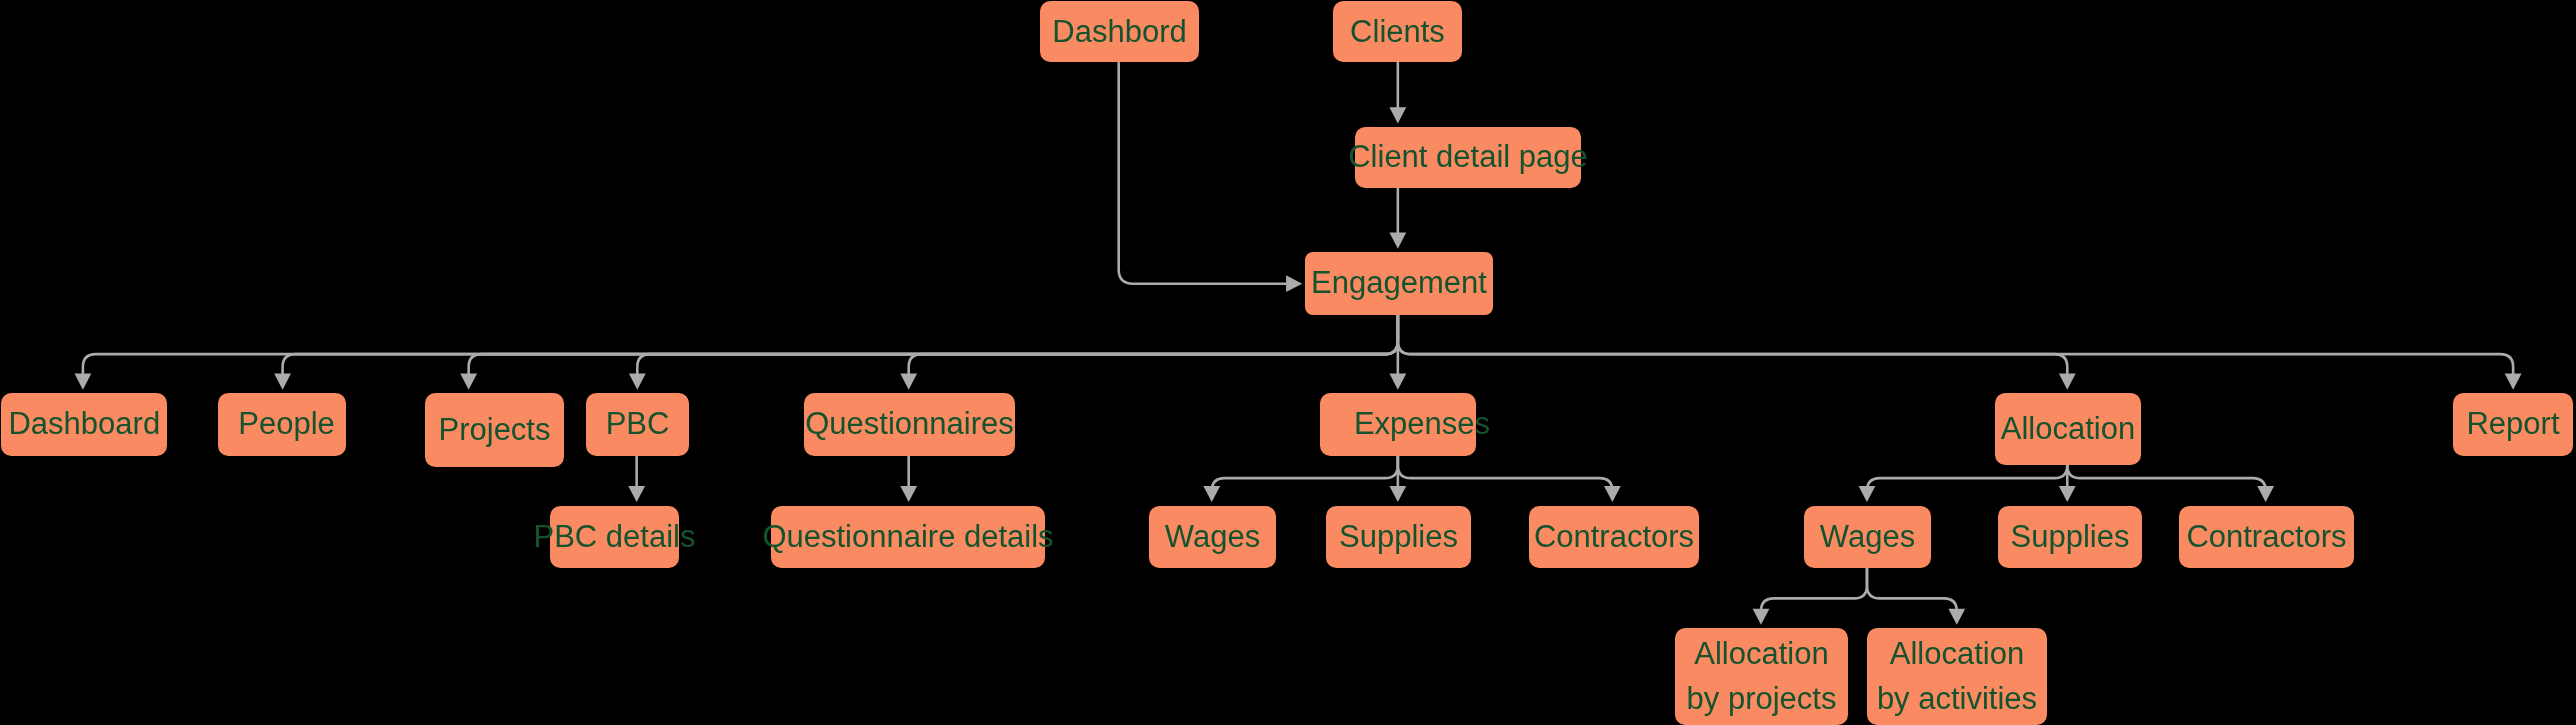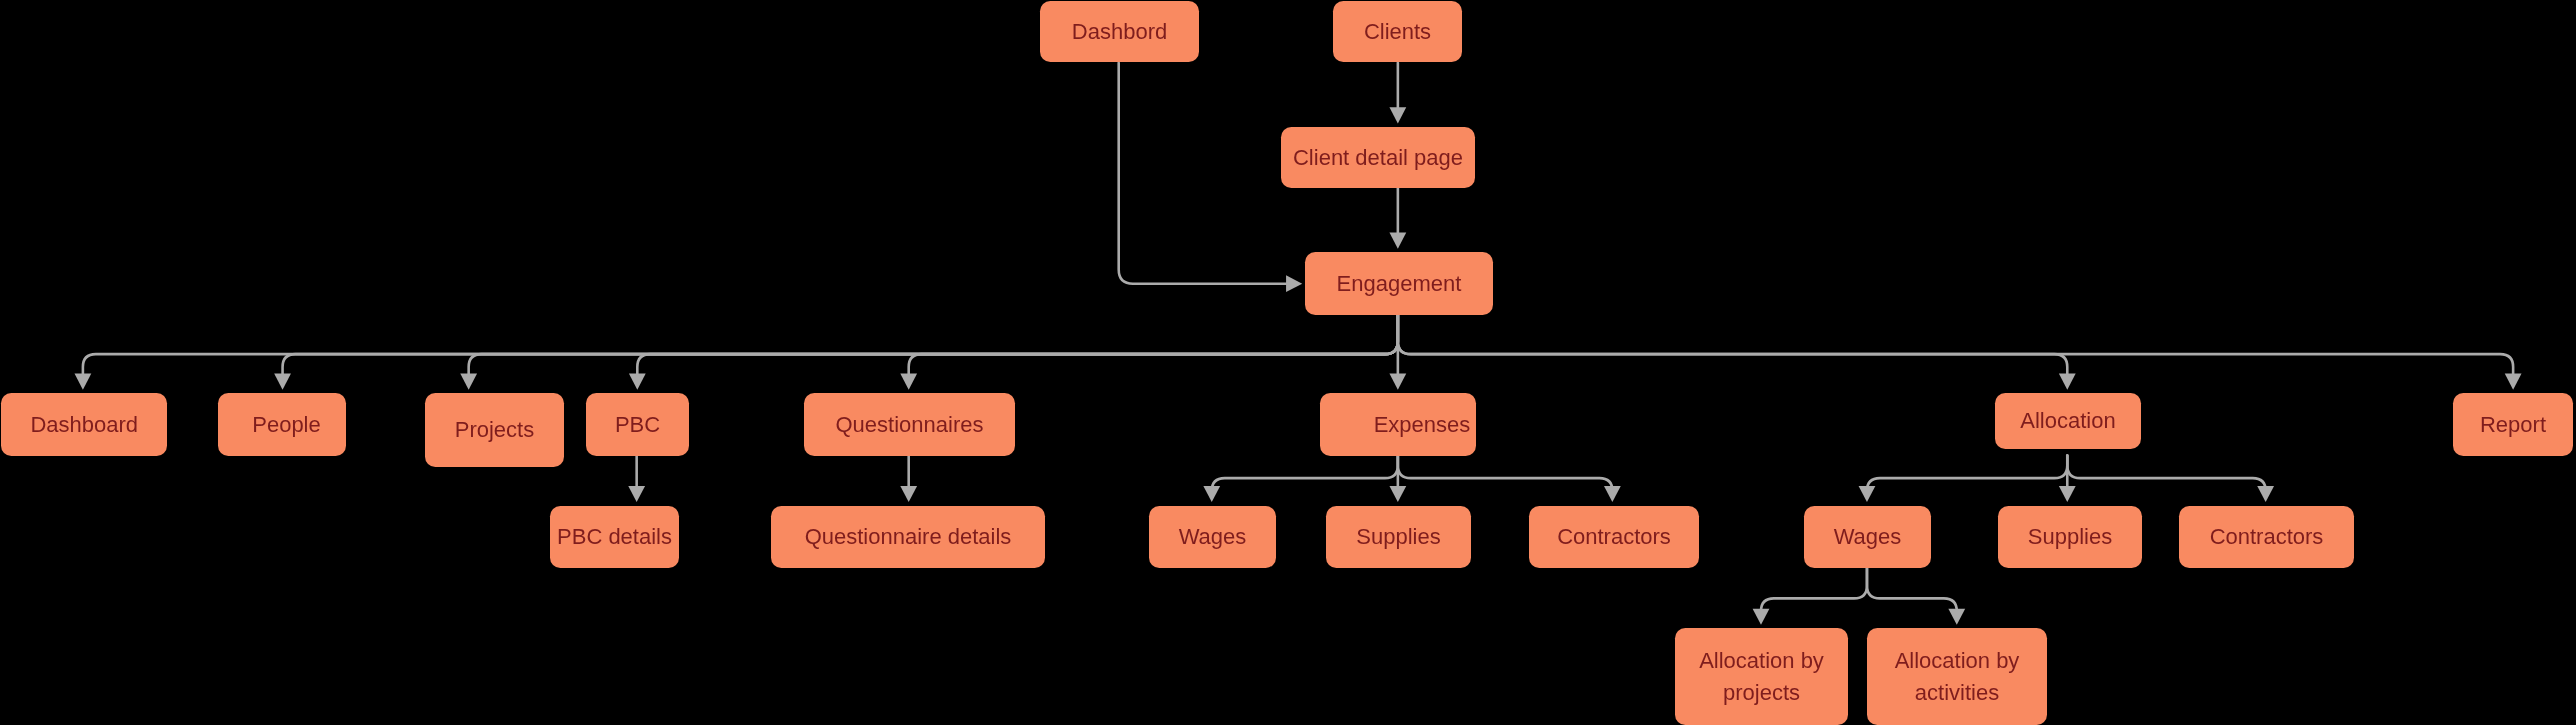--- a/index.html
+++ b/index.html
@@ -1,21 +1,21 @@
 <!DOCTYPE html>
 <html style="font-size:10.3px"><head>
 <meta charset="utf-8">
 <style>
   html,body{margin:0;padding:0;background:#000;}
   #canvas{position:relative;width:2576px;height:725px;background:#000;overflow:hidden;
           font-family:"Liberation Sans","DejaVu Sans",sans-serif;}
   #wires{position:absolute;left:0;top:0;width:2576px;height:725px;}
   .node{position:absolute;display:flex;align-items:center;justify-content:center;
         background:#F98A61;border-radius:10.3px;box-sizing:border-box;
-        color:#7f1d1d;font-size:22px;line-height:1.42;text-align:center;cursor:pointer;}
+        color:#14532d;font-size:31px;line-height:1.42;text-align:center;cursor:pointer;}
   .node .lbl{white-space:nowrap;padding:0 9px;}
   .node.wrap .lbl{white-space:normal;padding:0 6px;}
 </style>
 </head>
 <body>
 
 <div id="canvas">
   <svg id="wires" viewBox="0 0 3984 1122">
       <path d="M 2162 97 L 2162 173" fill="none" stroke="#ABABAB" stroke-width="4" stroke-linecap="round" stroke-linejoin="round"></path>
       <polygon points="2149,166 2175,166 2162,191" fill="#ABABAB"></polygon>
@@ -59,45 +59,45 @@
       <polygon points="2711,942 2737,942 2724,967" fill="#ABABAB"></polygon>
       <path d="M 2888 878 L 2888 906 Q 2888 926 2908 926 L 3007 926 Q 3027 926 3027 946 L 3027 951" fill="none" stroke="#ABABAB" stroke-width="4" stroke-linecap="round" stroke-linejoin="round"></path>
       <polygon points="3014,942 3040,942 3027,967" fill="#ABABAB"></polygon>
     </svg>
 <div class="node" style="left: 1040px; top: 1.3px; width: 159px; height: 61px;">
       <span class="lbl">Dashbord</span>
     </div>
     <div class="node" style="left: 1333px; top: 1.3px; width: 129px; height: 61px;">
       <span class="lbl">Clients</span>
     </div>
-    <div class="node" style="left: 1281px; top: 127px; width: 194px; height: 61px;">
+    <div class="node" style="left: 1355px; top: 127px; width: 226px; height: 61px;">
       <span class="lbl">Client detail page</span>
     </div>
-    <div class="node" style="left: 1305px; top: 252px; width: 188px; height: 63px;">
+    <div class="node" style="left: 1305px; top: 252px; width: 188px; height: 63px; border-radius: 8px;">
       <span class="lbl">Engagement</span>
     </div>
     <div class="node" style="left: 1.3px; top: 393px; width: 166px; height: 63px;">
       <span class="lbl">Dashboard</span>
     </div>
     <div class="node" style="left: 218px; top: 393px; width: 128px; height: 63px; padding-left: 9px;">
       <span class="lbl">People</span>
     </div>
     <div class="node" style="left: 399px; top: 393px; width: 139px; height: 74px; margin-left: 26px;">
       <span class="lbl">Projects</span>
     </div>
     <div class="node" style="left: 586px; top: 393px; width: 103px; height: 63px;">
       <span class="lbl">PBC</span>
     </div>
     <div class="node" style="left: 804px; top: 393px; width: 211px; height: 63px;">
       <span class="lbl">Questionnaires</span>
     </div>
     <div class="node" style="left: 1320px; top: 393px; width: 156px; height: 63px; padding-left: 48px;">
       <span class="lbl">Expenses</span>
     </div>
-    <div class="node" style="left: 1995px; top: 393px; width: 146px; height: 56px;">
+    <div class="node" style="left: 1995px; top: 393px; width: 146px; height: 72px;">
       <span class="lbl">Allocation</span>
     </div>
     <div class="node" style="left: 2453px; top: 393px; width: 120px; height: 63px;">
       <span class="lbl">Report</span>
     </div>
     <div class="node" style="left: 550px; top: 506px; width: 129px; height: 62px;">
       <span class="lbl">PBC details</span>
     </div>
     <div class="node" style="left: 771px; top: 506px; width: 274px; height: 62px;">
       <span class="lbl">Questionnaire details</span>

